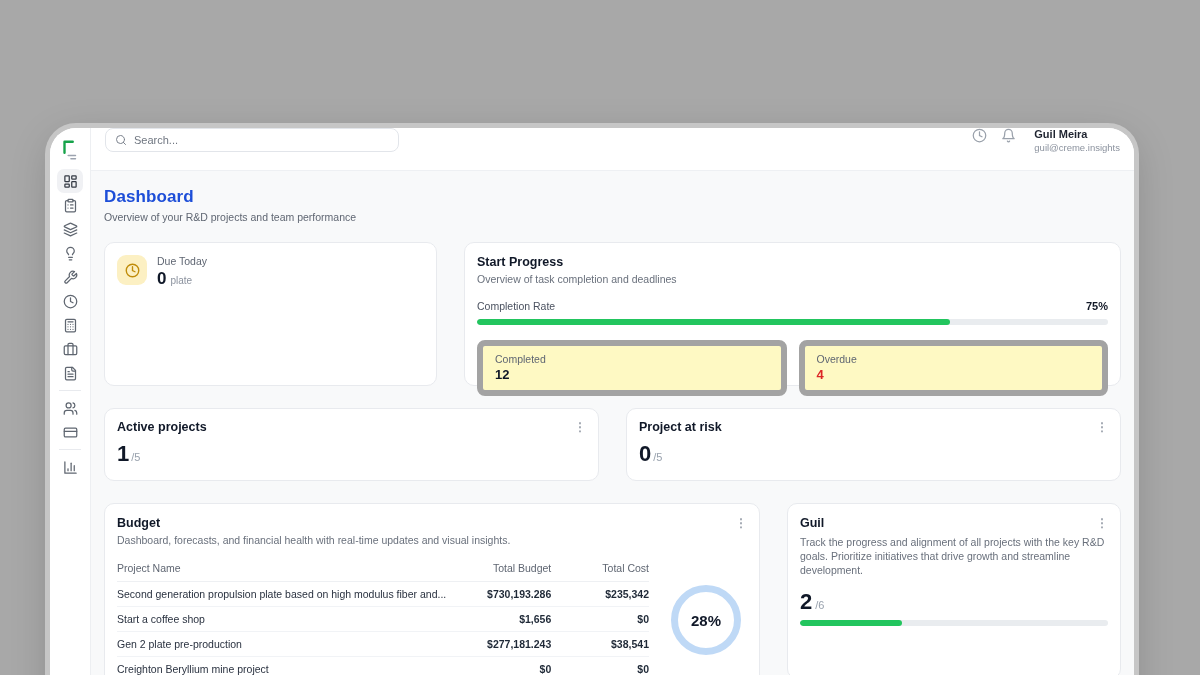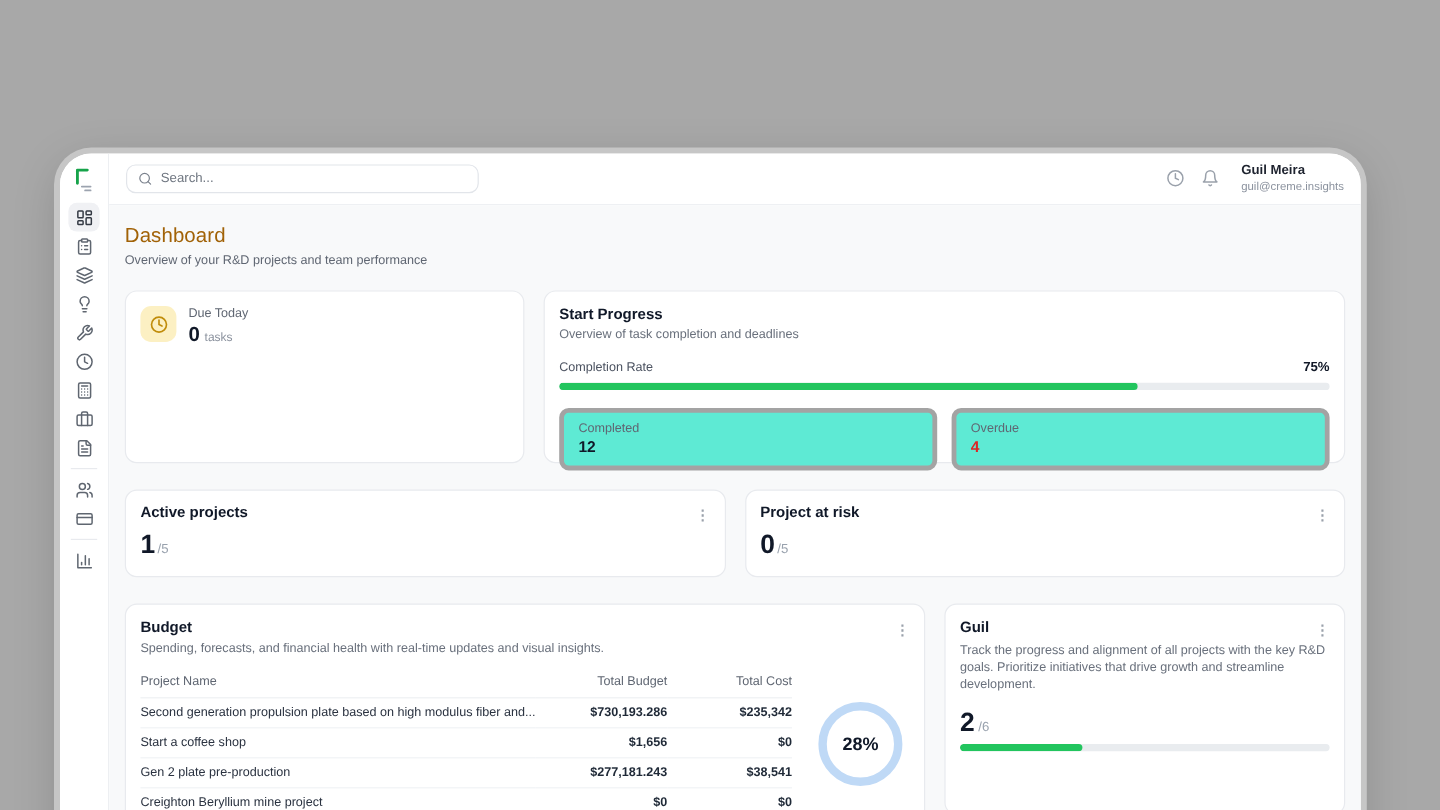--- a/index.html
+++ b/index.html
@@ -24,47 +24,47 @@
     border-radius:7px; cursor:pointer; color:#5f6670;
   }
   .nav-item.active { background:#f0f1f4; color:#343a44; }
   .nav-item svg { width:15px; height:15px; }
   .side-divider { width:22px; height:1px; background:#e8eaee; margin:5px 0; }
 
   
   .main { flex:1; display:flex; flex-direction:column; min-width:0; }
   .topbar {
     height:43px; flex:0 0 43px; background:#fff; border-bottom:1px solid #eef0f3;
-    display:flex; align-items:center; padding:0 14px; gap:13px;
+    display:flex; padding:0 14px; gap:13px;
   }
   .search {
     width:294px; height:24px; border:1px solid #e2e5ea; border-radius:8px;
     display:flex; align-items:center; gap:7px; padding:0 9px; background:#fff;
   }
   .search svg { width:12px; height:12px; color:#7b828d; flex:0 0 auto; }
   .search input {
     border:none; outline:none; font-size:11px; color:#495059; width:100%;
     font-family:"Liberation Sans", sans-serif; background:transparent;
   }
   .search input::placeholder { color:#6f7680; }
   .topbar-spacer { flex:1; }
   .top-icon { width:16px; height:16px; color:#9aa1ab; cursor:pointer; }
   .top-icon svg { width:15px; height:15px; }
   .user-block { margin-left:4px; line-height:1.25; }
   .user-name { font-size:11px; font-weight:bold; color:#1f2430; }
   .user-email { font-size:9.5px; color:#8b929e; }
 
   .content { flex:1; background:#f8f9fa; padding:16px 13px 0 13px; overflow:hidden; }
-  .page-title { font-size:17px; font-weight:normal; color:#a16207; letter-spacing:.1px; }
+  .page-title { font-size:17px; font-weight:bold; color:#1d4ed8; letter-spacing:.1px; }
   .page-subtitle { font-size:10.5px; color:#5f6672; margin-top:4px; margin-bottom:19px; }
 
   .card {
     background:#fff; border:1px solid #e8eaee; border-radius:10px; padding:12px;
   }
-  .row { display:flex; gap:16px; }
+  .row { display:flex; gap:27px; }
   .row1 { margin-bottom:22px; }
   .row2 { margin-bottom:22px; }
 
   
   .due-card { width:333px; flex:0 0 333px; height:144px; display:flex; align-items:flex-start; gap:10px; }
   .due-badge {
     width:30px; height:30px; border-radius:9px; background:#fcf0c3;
     display:flex; align-items:center; justify-content:center; color:#c08c0a;
   }
   .due-badge svg { width:15px; height:15px; }
@@ -77,29 +77,29 @@
   .task-card { flex:1; height:144px; }
   .card-title { font-size:12.5px; font-weight:bold; color:#101828; }
   .card-subtitle { font-size:10.5px; color:#69707c; margin-top:4px; }
   .rate-row { display:flex; justify-content:space-between; align-items:center; margin-top:15px; }
   .rate-label { font-size:10.5px; color:#4b5260; }
   .rate-pct { font-size:11px; font-weight:bold; color:#111827; }
   .pbar { height:6px; background:#e9ecef; border-radius:4px; margin-top:7px; overflow:hidden; }
   .pbar-fill { height:100%; background:#22c55e; border-radius:4px; }
   .stats-row { display:flex; gap:12px; margin-top:15px; }
   .stat-box {
-    flex:1; background:#5eead4; border:4px solid #a3a3a3; border-radius:8px; padding:7px 12px 8px;
+    flex:1; background:#fef9c3; border:6px solid #a3a3a3; border-radius:8px; padding:7px 12px 8px;
   }
   .stat-label { font-size:10.5px; color:#5f6672; }
   .stat-value { font-size:13px; font-weight:bold; color:#101828; margin-top:2px; }
   .stat-value.red { color:#dc2626; }
 
   
   .metric-card { flex:1; height:73px; padding:11px 12px; }
-  .card-head { display:flex; justify-content:space-between; align-items:flex-end; }
+  .card-head { display:flex; justify-content:space-between; align-items:center; }
   .dots { color:#9aa1ab; font-size:12px; line-height:10px; cursor:pointer; letter-spacing:0; font-weight:bold; }
   .big-row { display:flex; align-items:baseline; gap:2px; margin-top:9px; }
   .big-num { font-size:22px; font-weight:bold; color:#101828; line-height:1; }
   .big-denom { font-size:11px; color:#98a1ad; }
 
   
   .budget-card { flex:1; min-width:0; }
   .budget-body { display:flex; align-items:center; margin-top:12px; }
   .budget-table { flex:1; min-width:0; border-collapse:collapse; width:100%; }
   .budget-table th {
@@ -274,21 +274,21 @@
           <div class="due-badge">
             <svg viewBox="0 0 24 24" fill="none" stroke="currentColor" stroke-width="2.2" stroke-linecap="round">
               <circle cx="12" cy="12" r="10"></circle>
                 <polyline points="12 6 12 12 16 14"></polyline>
             </svg>
           </div>
           <div>
             <div class="due-label">Due Today</div>
             <div class="due-value-row">
               <span class="due-value">0</span>
-              <span class="due-unit">tasks</span>
+              <span class="due-unit">plate</span>
             </div>
           </div>
         </div>
 
         <div class="card task-card">
           <div class="card-title">Start Progress</div>
           <div class="card-subtitle">Overview of task completion and deadlines</div>
           <div class="rate-row">
             <span class="rate-label">Completion Rate</span>
             <span class="rate-pct">75%</span>
@@ -331,21 +331,21 @@
           </div>
         </div>
       </div>
 
       <div class="row row3">
         <div class="card budget-card">
           <div class="card-head">
             <div class="card-title">Budget</div>
             <div class="dots">⋮</div>
           </div>
-          <div class="card-subtitle">Spending, forecasts, and financial health with real-time updates and visual insights.</div>
+          <div class="card-subtitle">Dashboard, forecasts, and financial health with real-time updates and visual insights.</div>
 
           <div class="budget-body">
             <table class="budget-table">
               <colgroup>
                   <col>
                   <col class="c-budget">
                   <col class="c-cost">
                 </colgroup>
               <thead>
                 <tr>

